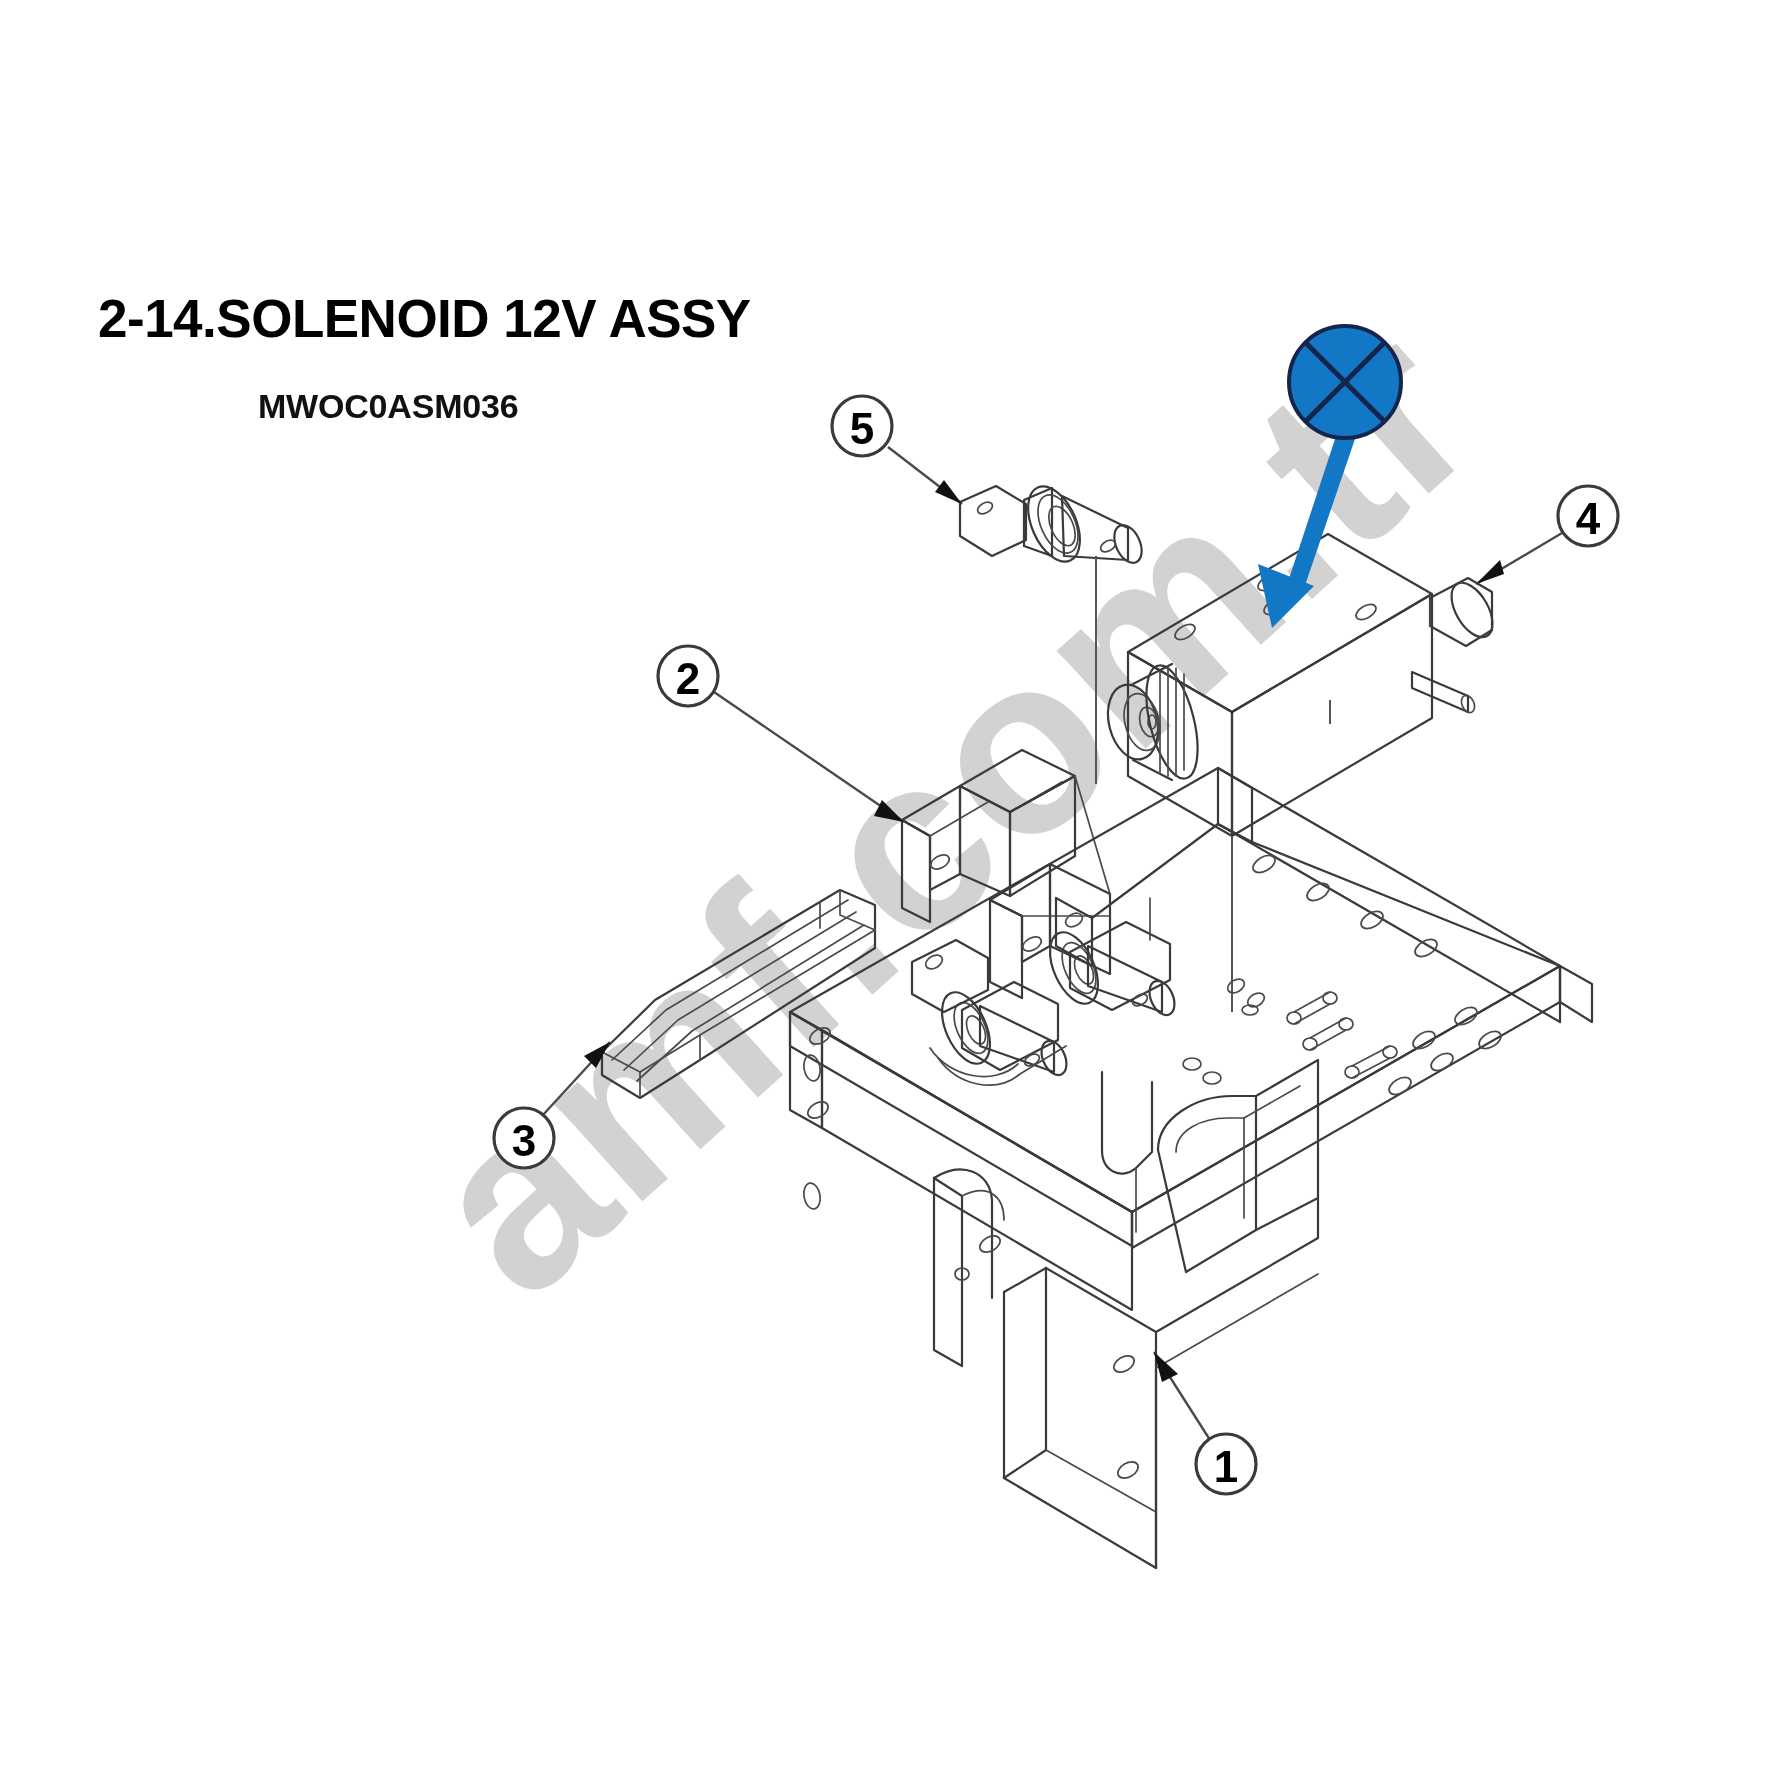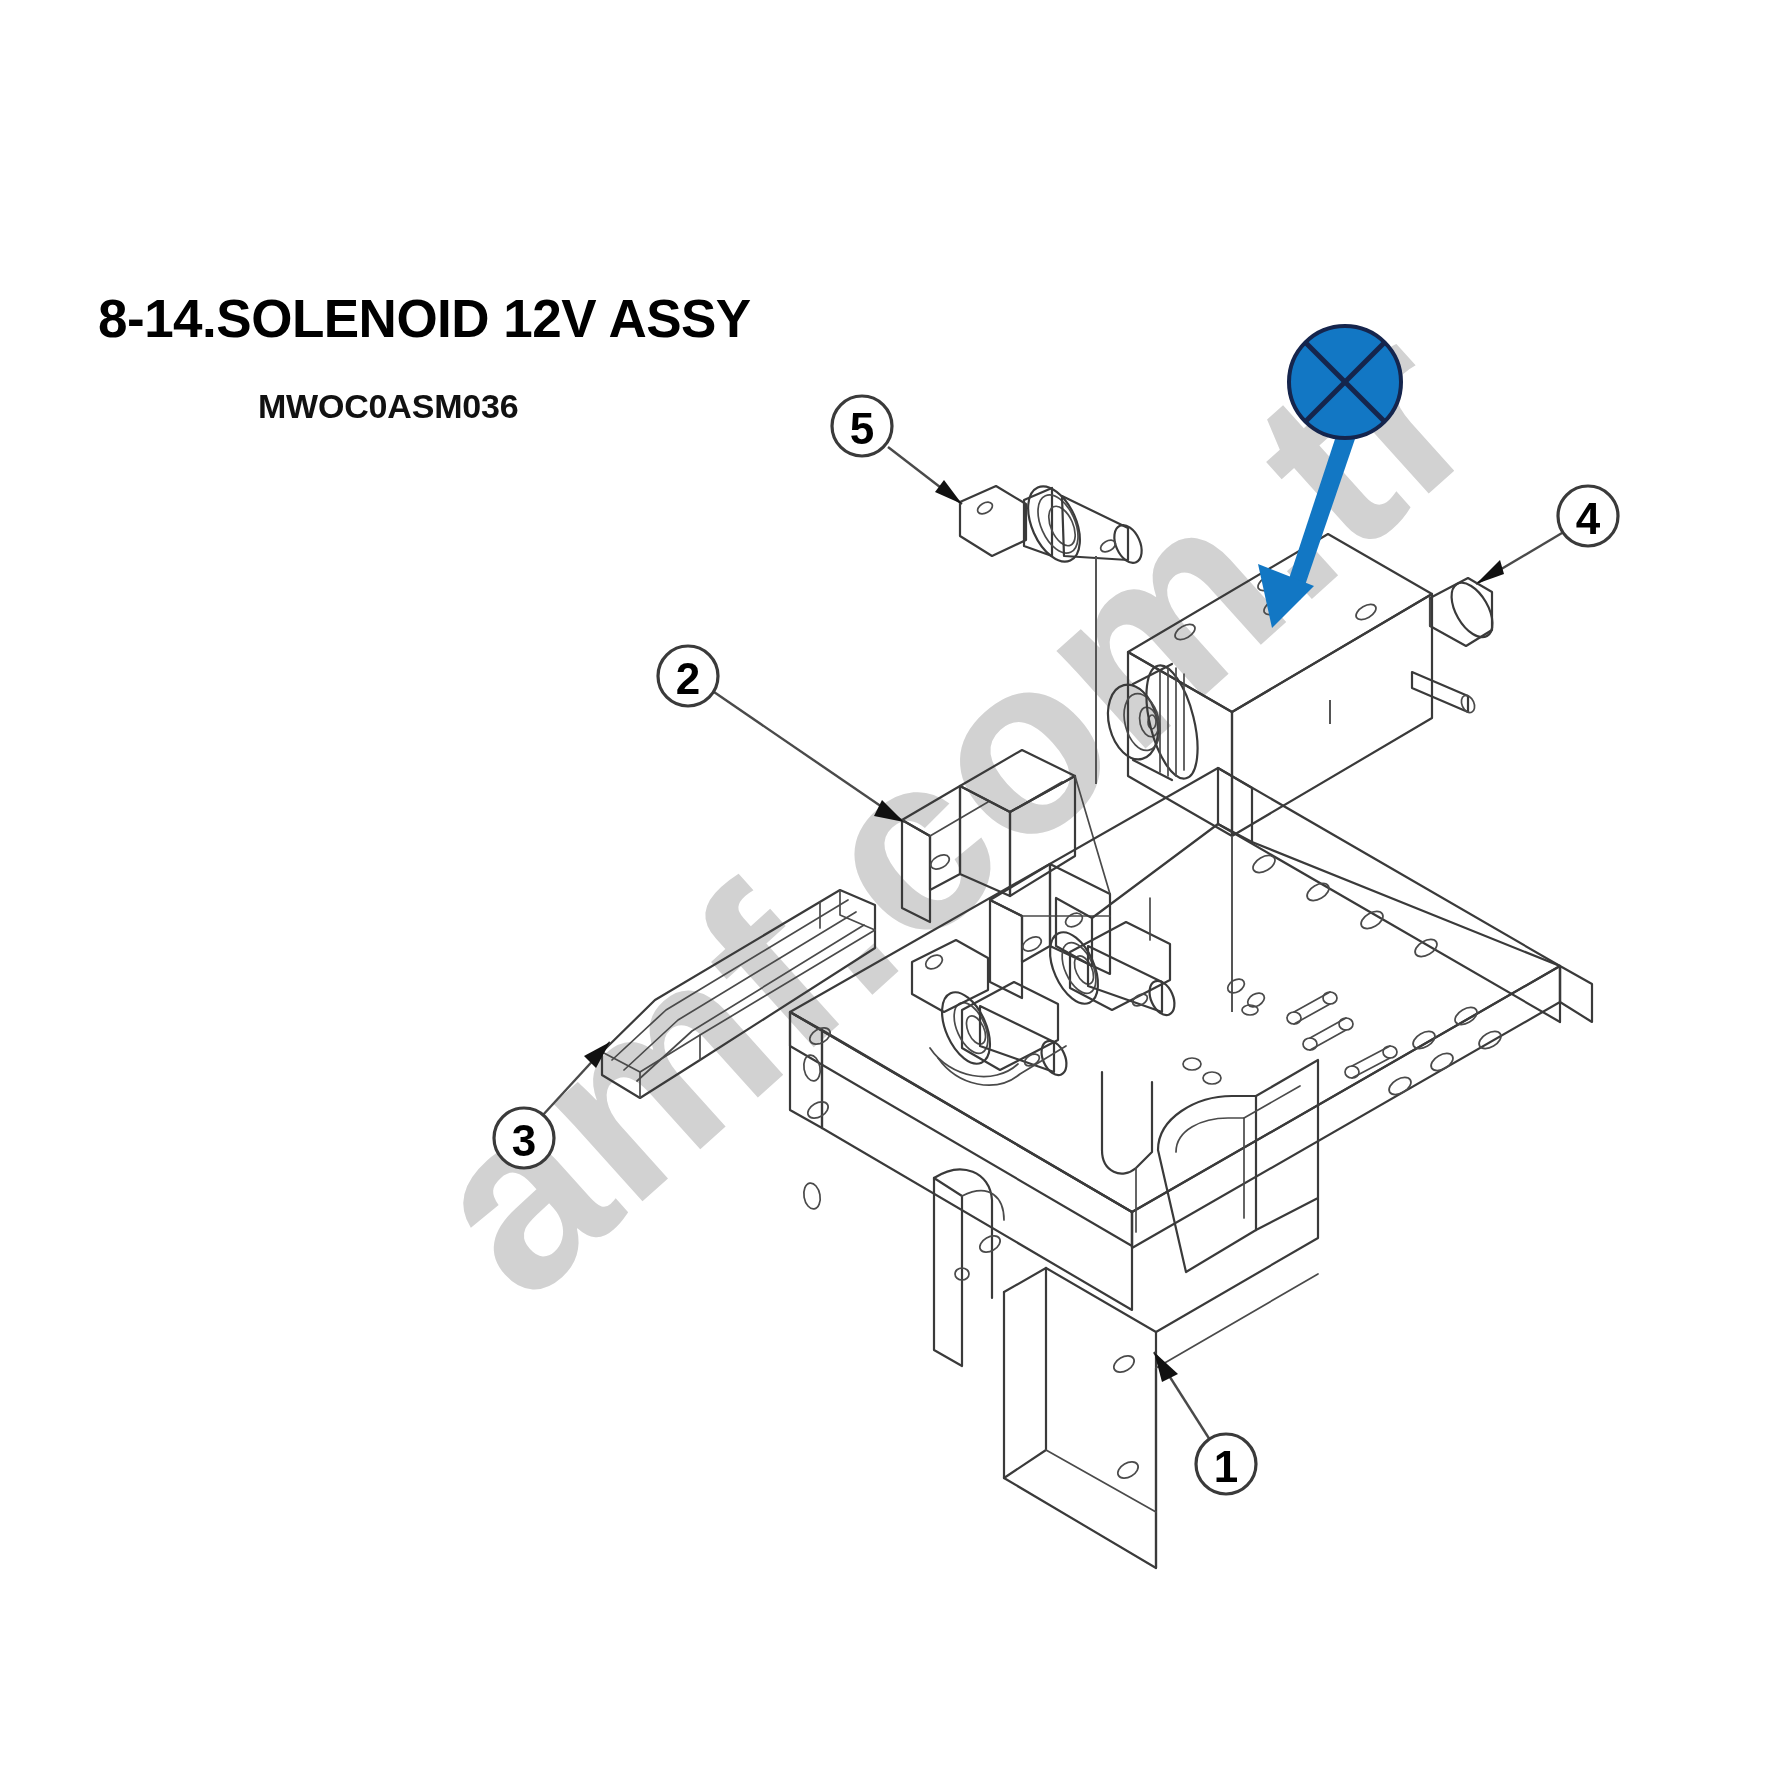--- a/index.html
+++ b/index.html
@@ -348,17 +348,17 @@
       <polygon points="1272,628 1258,564 1314,586" fill="#1277c4"></polygon>
     </g>
     <g>
       <circle cx="1345" cy="382" r="56" fill="#1277c4" stroke="#15254d" stroke-width="4"></circle>
       <line x1="1306" y1="343" x2="1384" y2="421" stroke="#15254d" stroke-width="5"></line>
       <line x1="1384" y1="343" x2="1306" y2="421" stroke="#15254d" stroke-width="5"></line>
     </g>
   </svg>
 
   <div id="titleblock">
-    <div class="title-text">8-14.SOLENOID 12V ASSY</div>
+    <div class="title-text">2-14.SOLENOID 12V ASSY</div>
     <div class="subtitle-text">MWOC0ASM036</div>
   </div>
 
 </div>
 
 </body></html>

